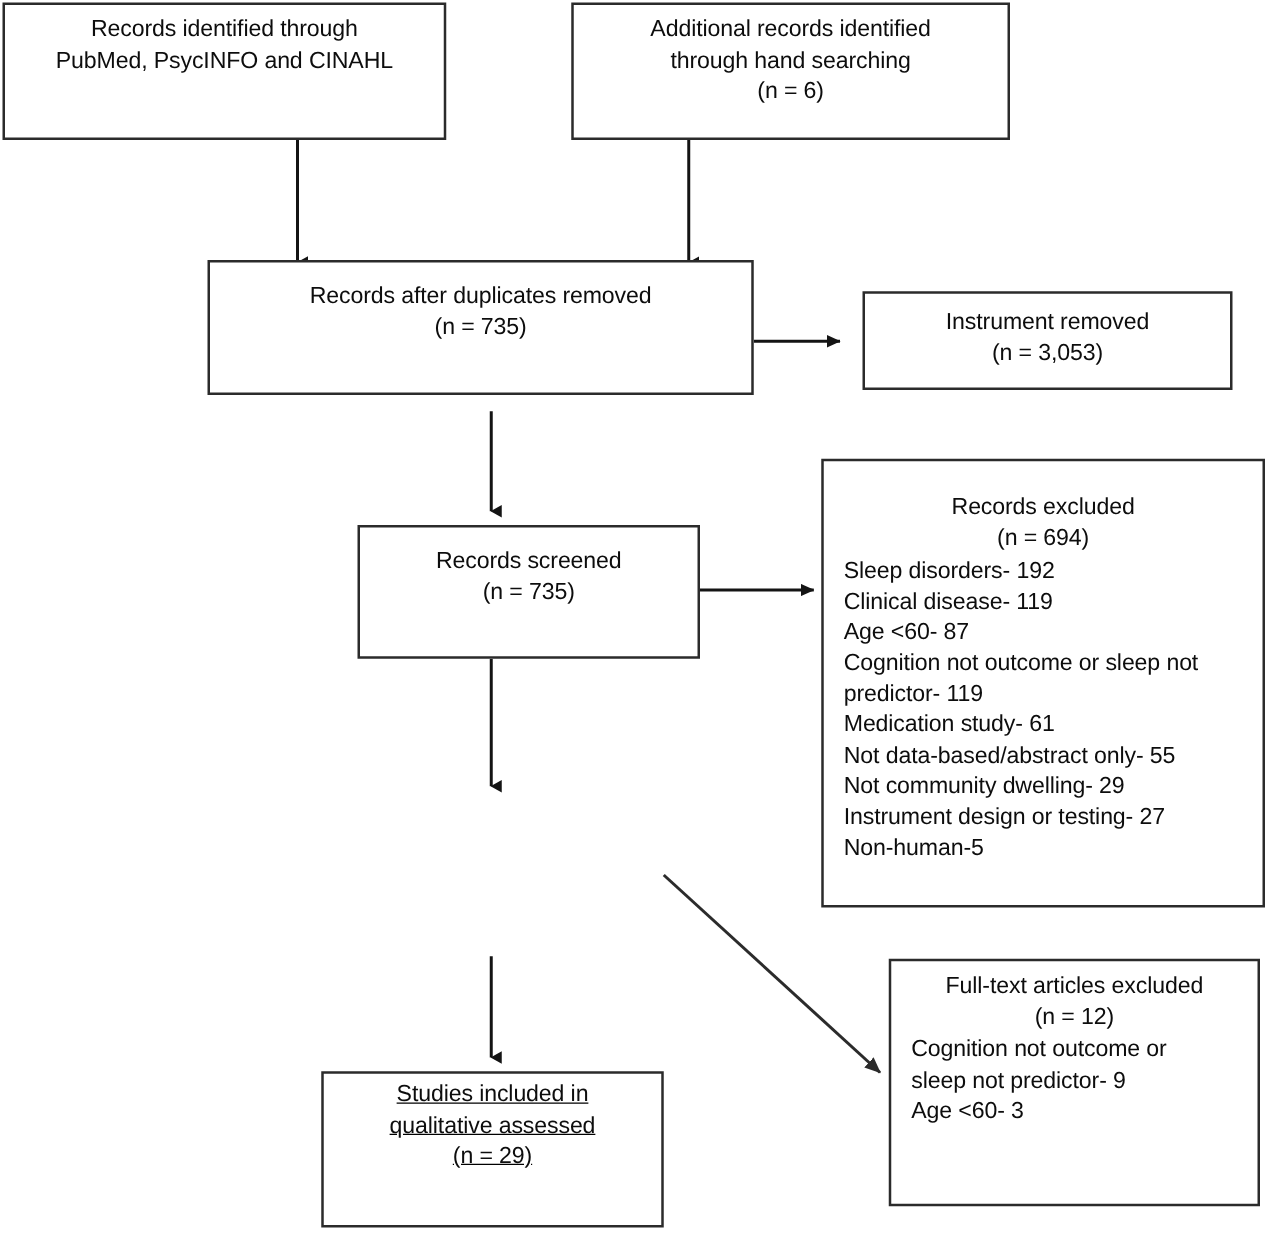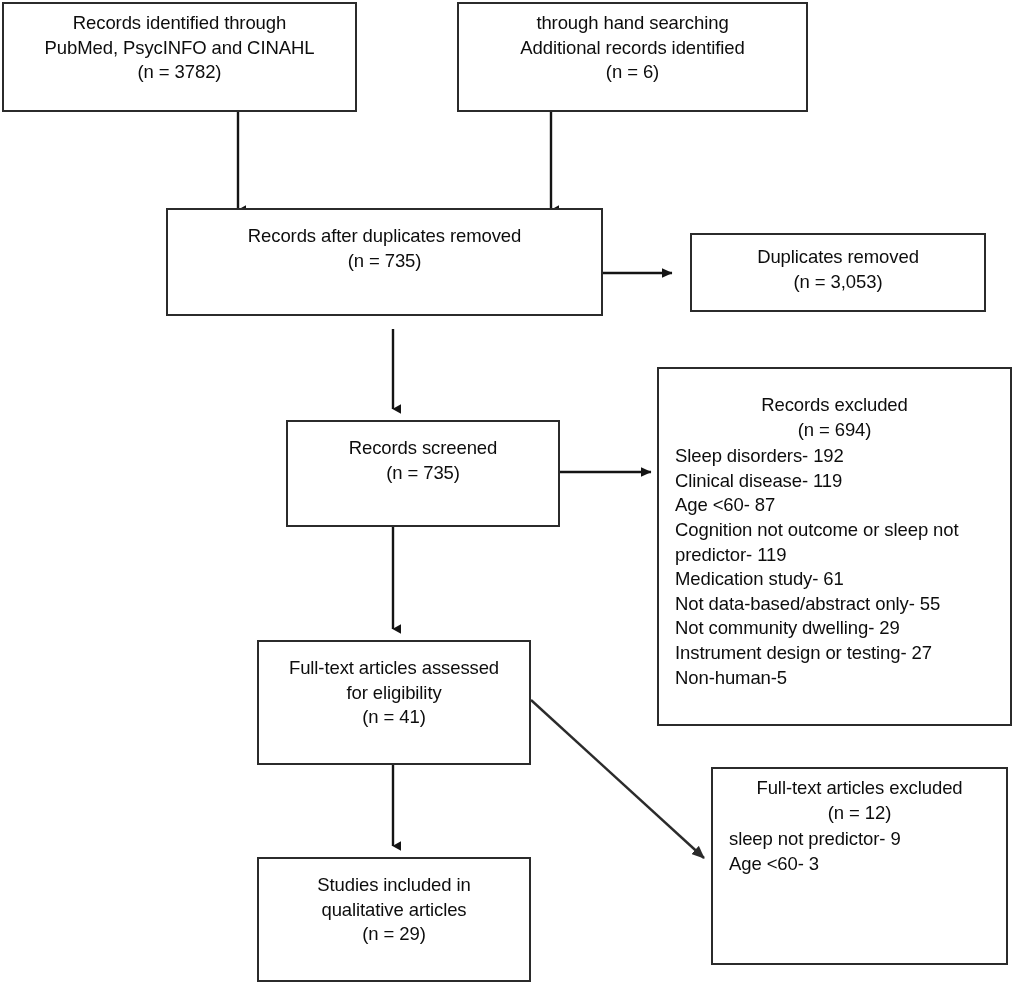--- a/index.html
+++ b/index.html
@@ -86,42 +86,41 @@
 
     <line x1="531" y1="700" x2="704" y2="858" stroke="#2b2b2b" stroke-width="2.4" marker-end="url(#arrowhead-diag)"></line>
 
     <line x1="393" y1="765" x2="393" y2="846" stroke="#141414" stroke-width="2.4" marker-end="url(#arrowhead-down)"></line>
   </svg>
 
   <div class="node-box" style="left:2px; top:2px; width:355px; height:110px;">
     <div class="node-inner">
       <div class="node-line center-line">Records identified through</div>
       <div class="node-line center-line">PubMed, PsycINFO and CINAHL</div>
-      <div class="node-line center-line">(n = 3782)</div>
     </div>
   </div>
 
   <div class="node-box" style="left:457px; top:2px; width:351px; height:110px;">
     <div class="node-inner">
+      <div class="node-line center-line">Additional records identified</div>
       <div class="node-line center-line">through hand searching</div>
-      <div class="node-line center-line">Additional records identified</div>
       <div class="node-line center-line">(n = 6)</div>
     </div>
   </div>
 
   <div class="node-box" style="left:166px; top:208px; width:437px; height:108px;">
     <div class="node-inner" style="padding-top:14px;">
       <div class="node-line center-line">Records after duplicates removed</div>
       <div class="node-line center-line">(n = 735)</div>
     </div>
   </div>
 
   <div class="node-box" style="left:690px; top:233px; width:296px; height:79px; border-width:2px;">
     <div class="node-inner" style="padding-top:10px;">
-      <div class="node-line center-line">Duplicates removed</div>
+      <div class="node-line center-line">Instrument removed</div>
       <div class="node-line center-line">(n = 3,053)</div>
     </div>
   </div>
 
   <div class="node-box" style="left:257px; top:420px; width:274px; height:107px;margin-left:29px;">
     <div class="node-inner" style="padding-top:14px;">
       <div class="node-line center-line">Records screened</div>
       <div class="node-line center-line">(n = 735)</div>
     </div>
   </div>
@@ -138,40 +137,34 @@
       <div class="node-line left-line">Cognition not outcome or sleep not</div>
       <div class="node-line left-line">predictor- 119</div>
       <div class="node-line left-line">Medication study- 61</div>
       <div class="node-line left-line">Not data-based/abstract only- 55</div>
       <div class="node-line left-line">Not community dwelling- 29</div>
       <div class="node-line left-line">Instrument design or testing- 27</div>
       <div class="node-line left-line">Non-human-5</div>
     </div>
   </div>
 
-  <div class="node-box" style="left:257px; top:640px; width:274px; height:125px;">
-    <div class="node-inner" style="padding-top:14px;">
-      <div class="node-line center-line">Full-text articles assessed</div>
-      <div class="node-line center-line">for eligibility</div>
-      <div class="node-line center-line">(n = 41)</div>
-    </div>
-  </div>
 
   <div class="node-box" style="left:711px; top:767px; width:297px; height:198px;">
     <div class="node-inner" style="">
       <div class="node-line center-line">Full-text articles excluded</div>
       <div class="node-line center-line">(n = 12)</div>
     </div>
     <div class="node-inner detail-list" style="padding-top:2px;">
+      <div class="node-line left-line">Cognition not outcome or</div>
       <div class="node-line left-line">sleep not predictor- 9</div>
       <div class="node-line left-line">Age &lt;60- 3</div>
     </div>
   </div>
 
   <div class="node-box" style="left:257px; top:857px; width:274px; height:125px;">
-    <div class="node-inner" style="padding-top:14px;">
+    <div class="node-inner" style="padding-top:4px;text-decoration:underline;">
       <div class="node-line center-line">Studies included in</div>
-      <div class="node-line center-line">qualitative articles</div>
+      <div class="node-line center-line">qualitative assessed</div>
       <div class="node-line center-line">(n = 29)</div>
     </div>
   </div>
 
 </div>
 
 </body></html>

